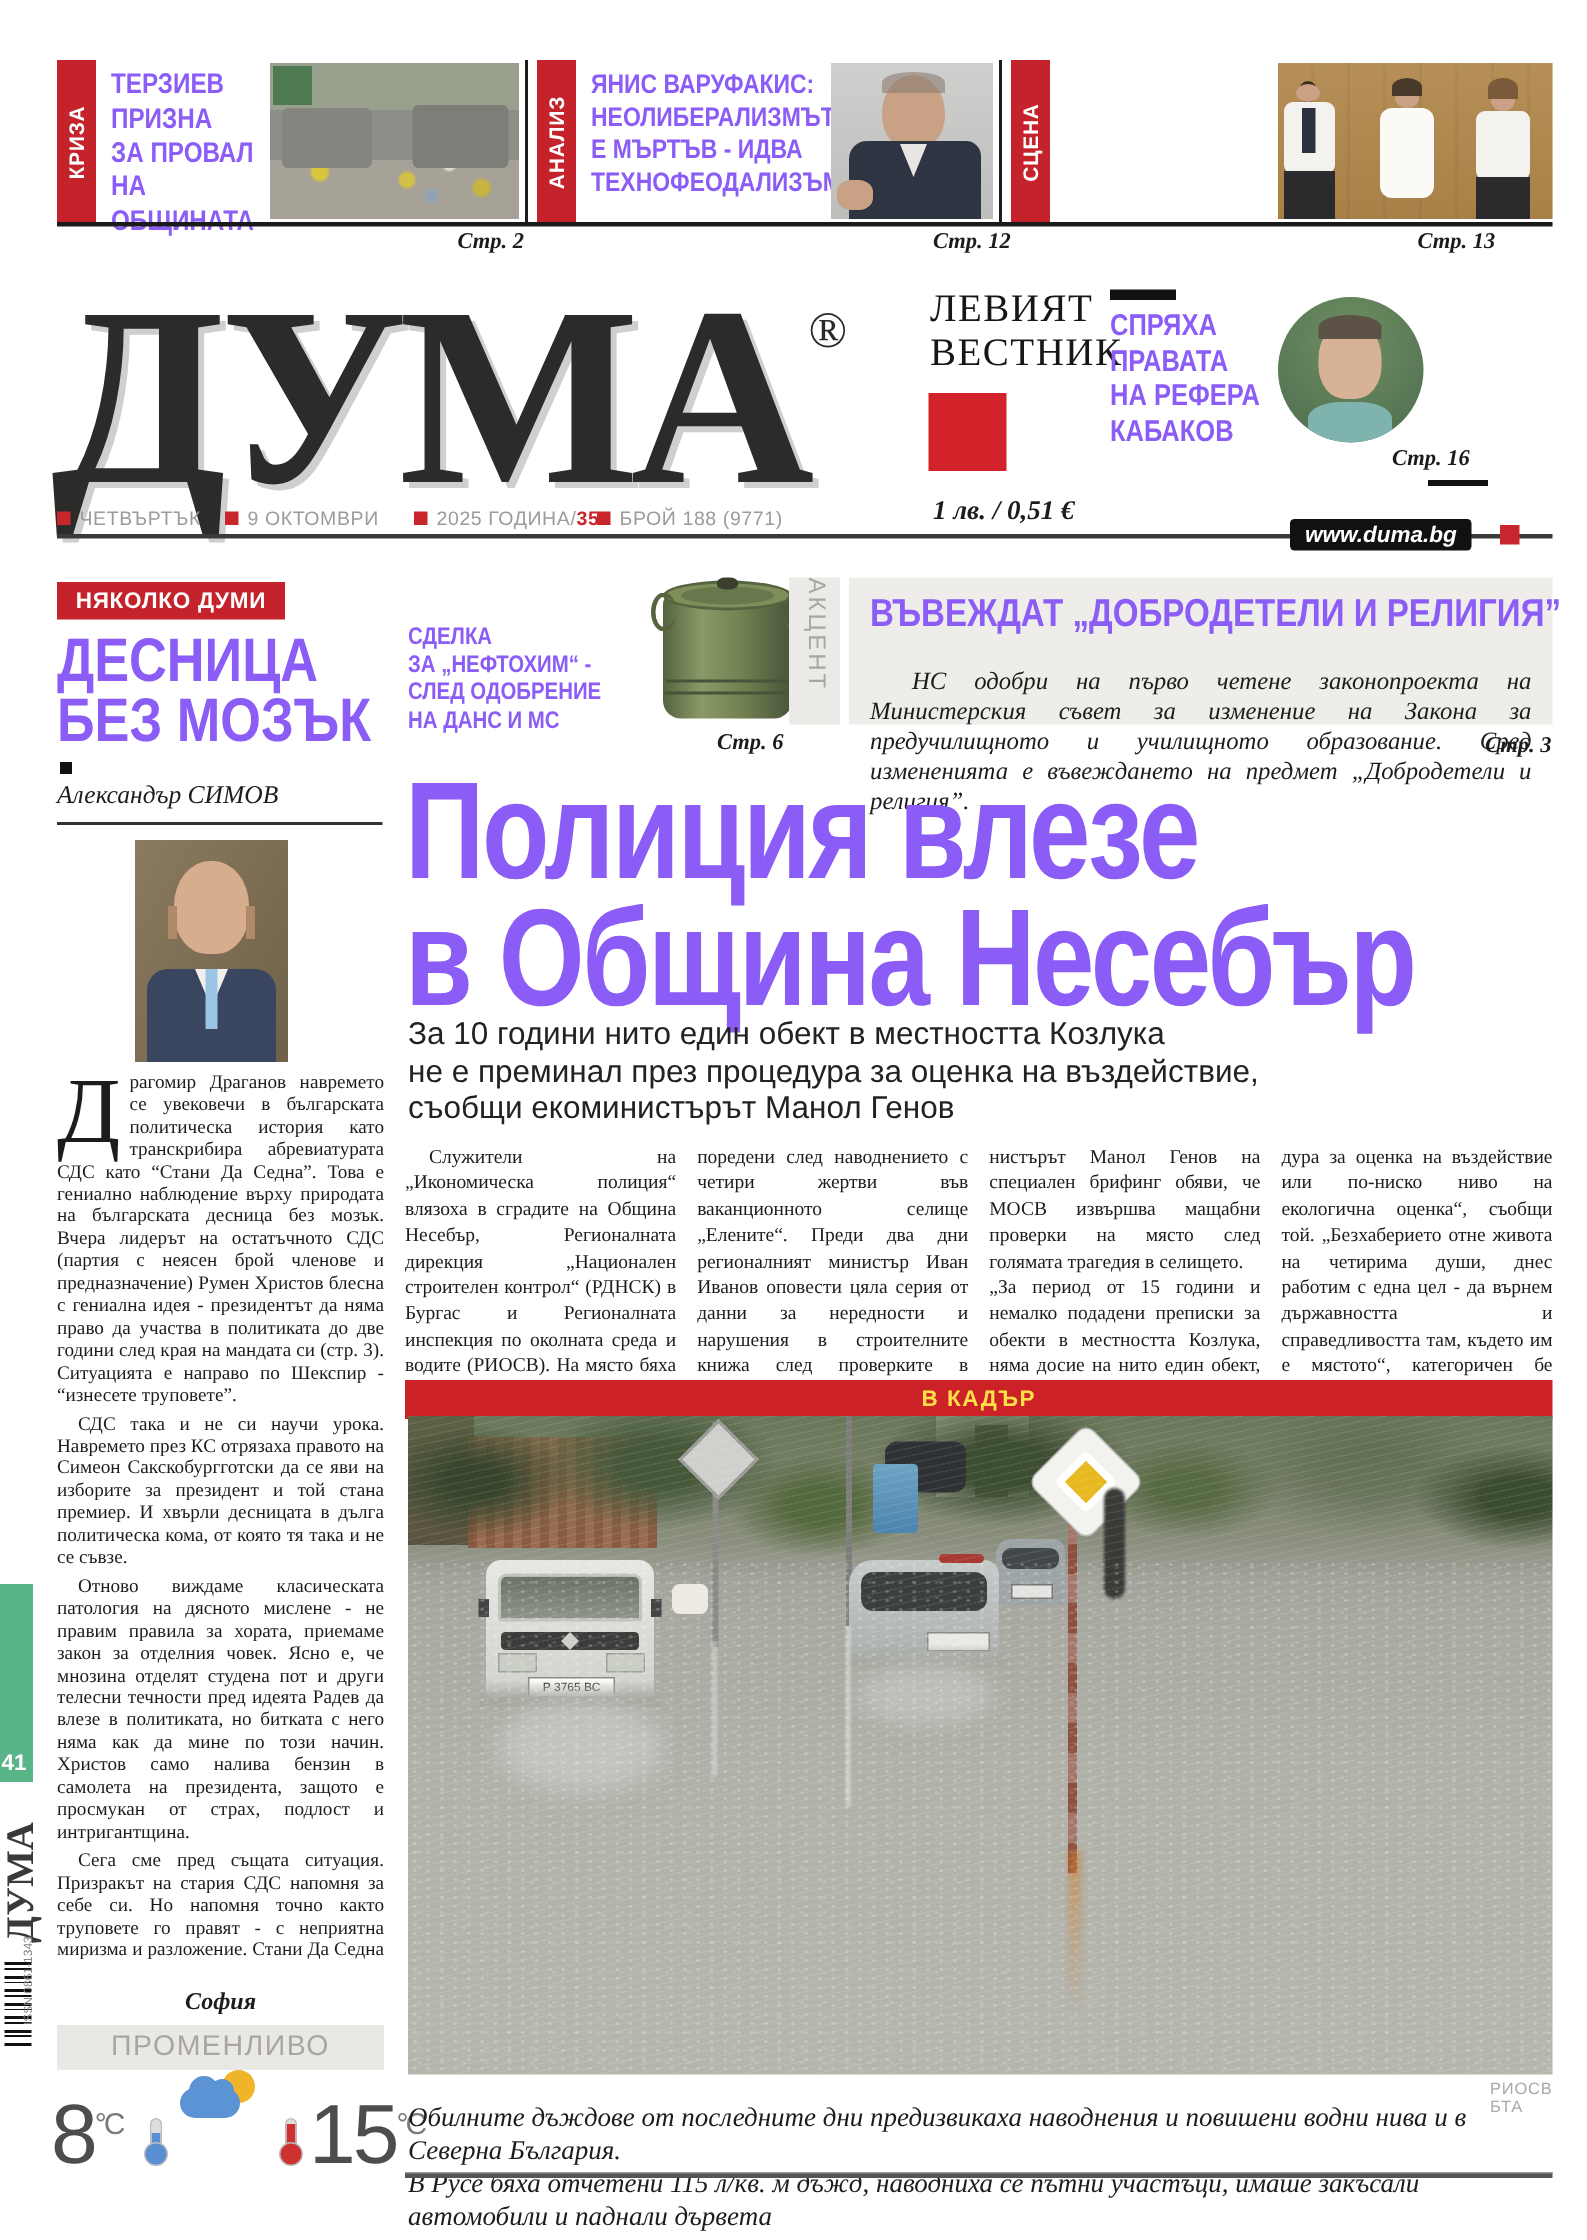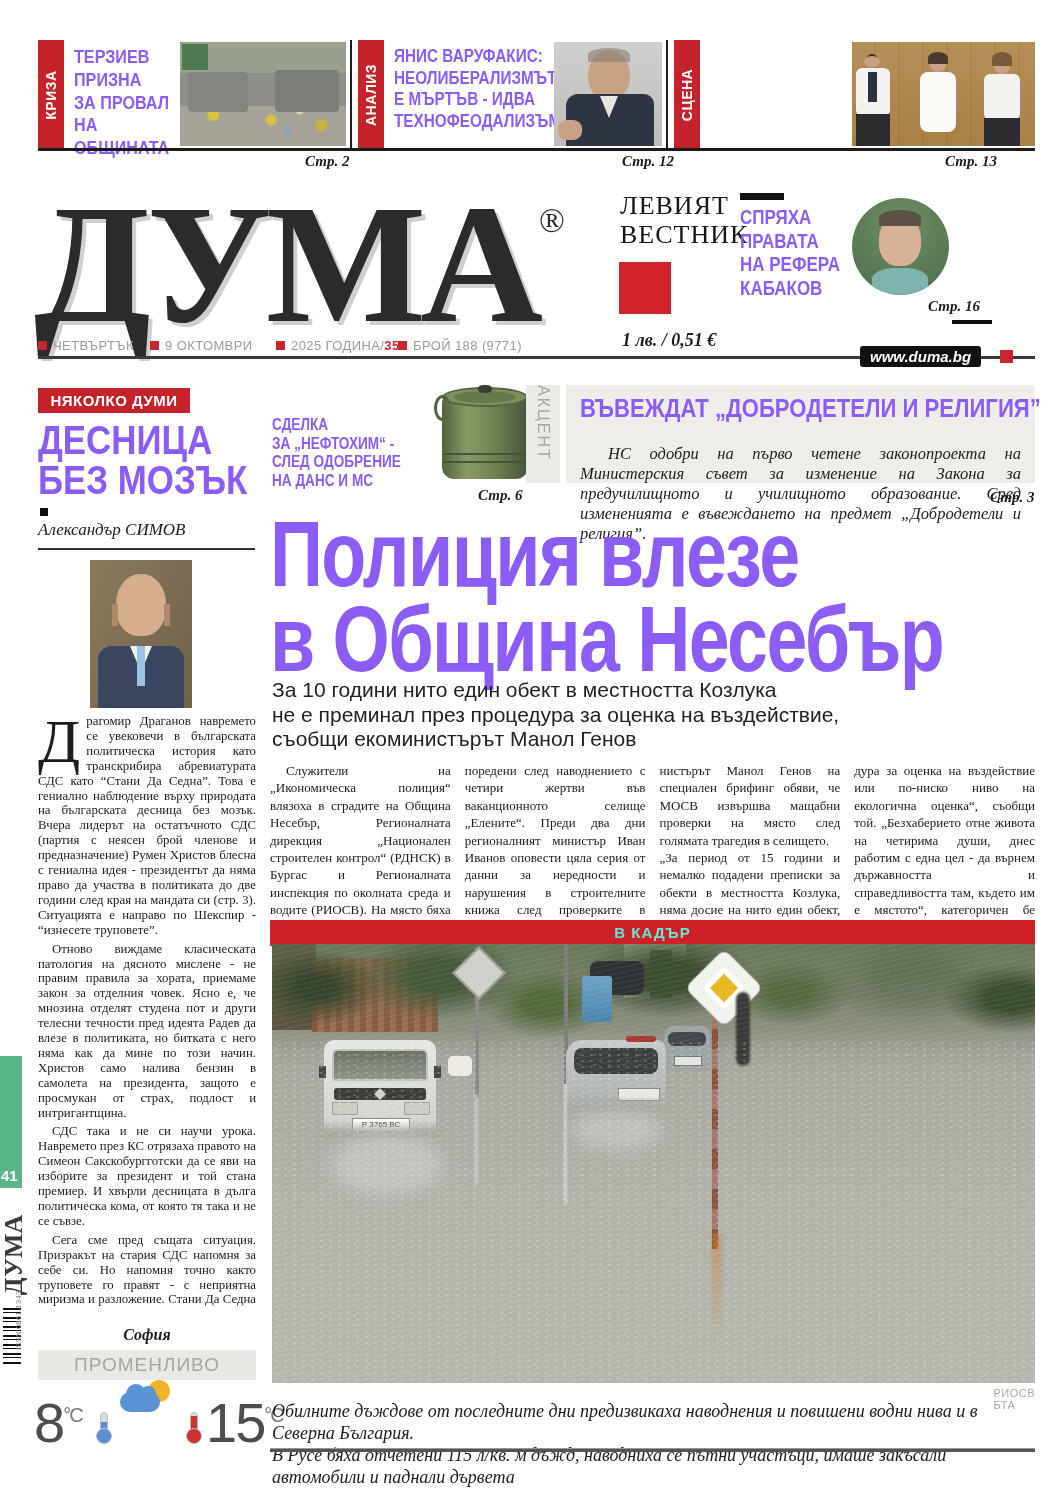--- a/index.html
+++ b/index.html
@@ -167,22 +167,22 @@
   <div class="ph" style="left:90px;top:560px;width:102px;height:148px;background:linear-gradient(120deg,#8a7a5f,#6f6049);">
     <div class="abs" style="left:26px;top:14px;width:50px;height:62px;background:#d6ae8d;border-radius:48% 48% 44% 44%;"></div>
     <div class="abs" style="left:22px;top:44px;width:6px;height:22px;background:#b08a68;"></div>
       <div class="abs" style="left:74px;top:44px;width:6px;height:22px;background:#b08a68;"></div>
     <div class="abs" style="left:8px;top:86px;width:86px;height:62px;background:#3a4560;border-radius:14px 14px 0 0;"></div>
     <div class="abs" style="left:40px;top:86px;width:22px;height:26px;background:#f0efeb;clip-path:polygon(50% 100%,0 0,100% 0);"></div>
     <div class="abs" style="left:47px;top:86px;width:8px;height:40px;background:#9cc4e4;"></div>
   </div>
   <div class="abs opinion-body" style="left:38px;top:714px;width:218px;height:596px;overflow:hidden;">
     <p><span class="dropcap">Д</span><span>рагомир Драганов навремето се увековечи в българската политическа история като транскрибира абревиатурата СДС като “Стани Да Седна”. Това е гениално наблюдение върху природата на българската десница без мозък. Вчера лидерът на остатъчното СДС (партия с неясен брой членове и предназначение) Румен Христов блесна с гениална идея - президентът да няма право да участва в политиката до две години след края на мандата си (стр. 3). Ситуацията е направо по Шекспир - “изнесете труповете”.</span></p>
+    <p>СДС така и не си научи урока. Навремето през КС отрязаха правото на Симеон Сакскобургготски да се яви на изборите за президент и той стана премиер. И хвърли десницата в дълга политическа кома, от която тя така и не се съвзе.</p>
     <p>Отново виждаме класическата патология на дясното мислене - не правим правила за хората, приемаме закон за отделния човек. Ясно е, че мнозина отделят студена пот и други телесни течности пред идеята Радев да влезе в политиката, но битката с него няма как да мине по този начин. Христов само налива бензин в самолета на президента, защото е просмукан от страх, подлост и интригантщина.</p>
-    <p>СДС така и не си научи урока. Навремето през КС отрязаха правото на Симеон Сакскобургготски да се яви на изборите за президент и той стана премиер. И хвърли десницата в дълга политическа кома, от която тя така и не се съвзе.</p>
     <p>Сега сме пред същата ситуация. Призракът на стария СДС напомня за себе си. Но напомня точно както труповете го правят - с неприятна миризма и разложение. Стани Да Седна на главния мозък.</p>
   </div>
 
   <div class="abs" style="left:38px;top:1326px;width:218px;text-align:center;font-weight:700;font-style:italic;font-size:16px;">София</div>
   <div class="abs" style="left:38px;top:1350px;width:218px;height:30px;background:#eae8e4;text-align:center;">
     <span style="font-family:'Liberation Sans',sans-serif;font-size:19px;line-height:30px;color:#a8a6a2;letter-spacing:1px;">ПРОМЕНЛИВО</span>
   </div>
   <div class="abs wnum" style="left:34px;top:1390px;"><span>8</span><sup>°C</sup></div>
   <div class="thermo cold abs" style="left:96px;top:1412px;">
       <div class="stem"></div>
@@ -235,21 +235,21 @@
   <div class="abs leadcols" style="left:270px;top:762px;width:765px;height:158px;display:flex;gap:14px;overflow:hidden;">
     <div class="pre" style="width:181px;text-indent:16px;">Служители на „Икономическа полиция“ влязоха в сградите на Община Несебър, Регионалната дирекция „Национален строителен контрол“ (РДНСК) в Бургас и Регионалната инспекция по околната среда и водите (РИОСВ). На място бяха иззети документи във връзка с проверките, раз-</div>
     <div class="pre" style="width:181px;">поредени след наводнението с четири жертви във ваканционното селище „Елените“. Преди два дни регионалният министър Иван Иванов оповести цяла серия от данни за нередности и нарушения в строителните книжа след проверките в „Елените“.
 Междувременно екоми-</div>
     <div class="pre" style="width:181px;">нистърът Манол Генов на специален брифинг обяви, че МОСВ извършва мащабни проверки на място след голямата трагедия в селището.
 „За период от 15 години и немалко подадени преписки за обекти в местността Козлука, няма досие на нито един обект, преминал през проце-</div>
     <div style="width:181px;"><span class="pre">дура за оценка на въздействие или по-ниско ниво на екологична оценка“, съобщи той. „Безхаберието отне живота на четирима души, днес работим с една цел - да върнем държавността и справедливостта там, където им е мястото“, категоричен бе Генов.</span><span class="pageref" style="float:right;">Стр. 4</span></div>
   </div>
 
   <div class="abs" style="left:270px;top:920px;width:765px;height:26px;background:#cc2227;text-align:center;">
-    <span style="color:#5eead4;font-family:'Liberation Sans',sans-serif;font-weight:700;font-size:15px;line-height:26px;letter-spacing:1px;">В КАДЪР</span>
+    <span style="color:#fde047;font-family:'Liberation Sans',sans-serif;font-weight:700;font-size:15px;line-height:26px;letter-spacing:1px;">В КАДЪР</span>
   </div>
 
   <div class="ph" style="left:272px;top:944px;width:763px;height:439px;background:linear-gradient(#7e8878 0,#98988e 16%,#a7a8a0 30%,#b0b1a9 55%,#b5b6ae 100%);">
 
     <div class="abs" style="left:0;top:0;width:44px;height:86px;background:#5a4a3c;"></div>
     <div class="abs" style="left:40px;top:14px;width:126px;height:74px;background:repeating-linear-gradient(90deg,rgba(150,78,55,.9) 0 6px,rgba(178,102,74,.9) 6px 12px);"></div>
     <div class="abs" style="left:352px;top:0;width:62px;height:54px;background:#d6d6d2;">
       <div class="abs" style="left:26px;top:6px;width:22px;height:48px;background:#4a4a46;"></div>
     </div>
 

